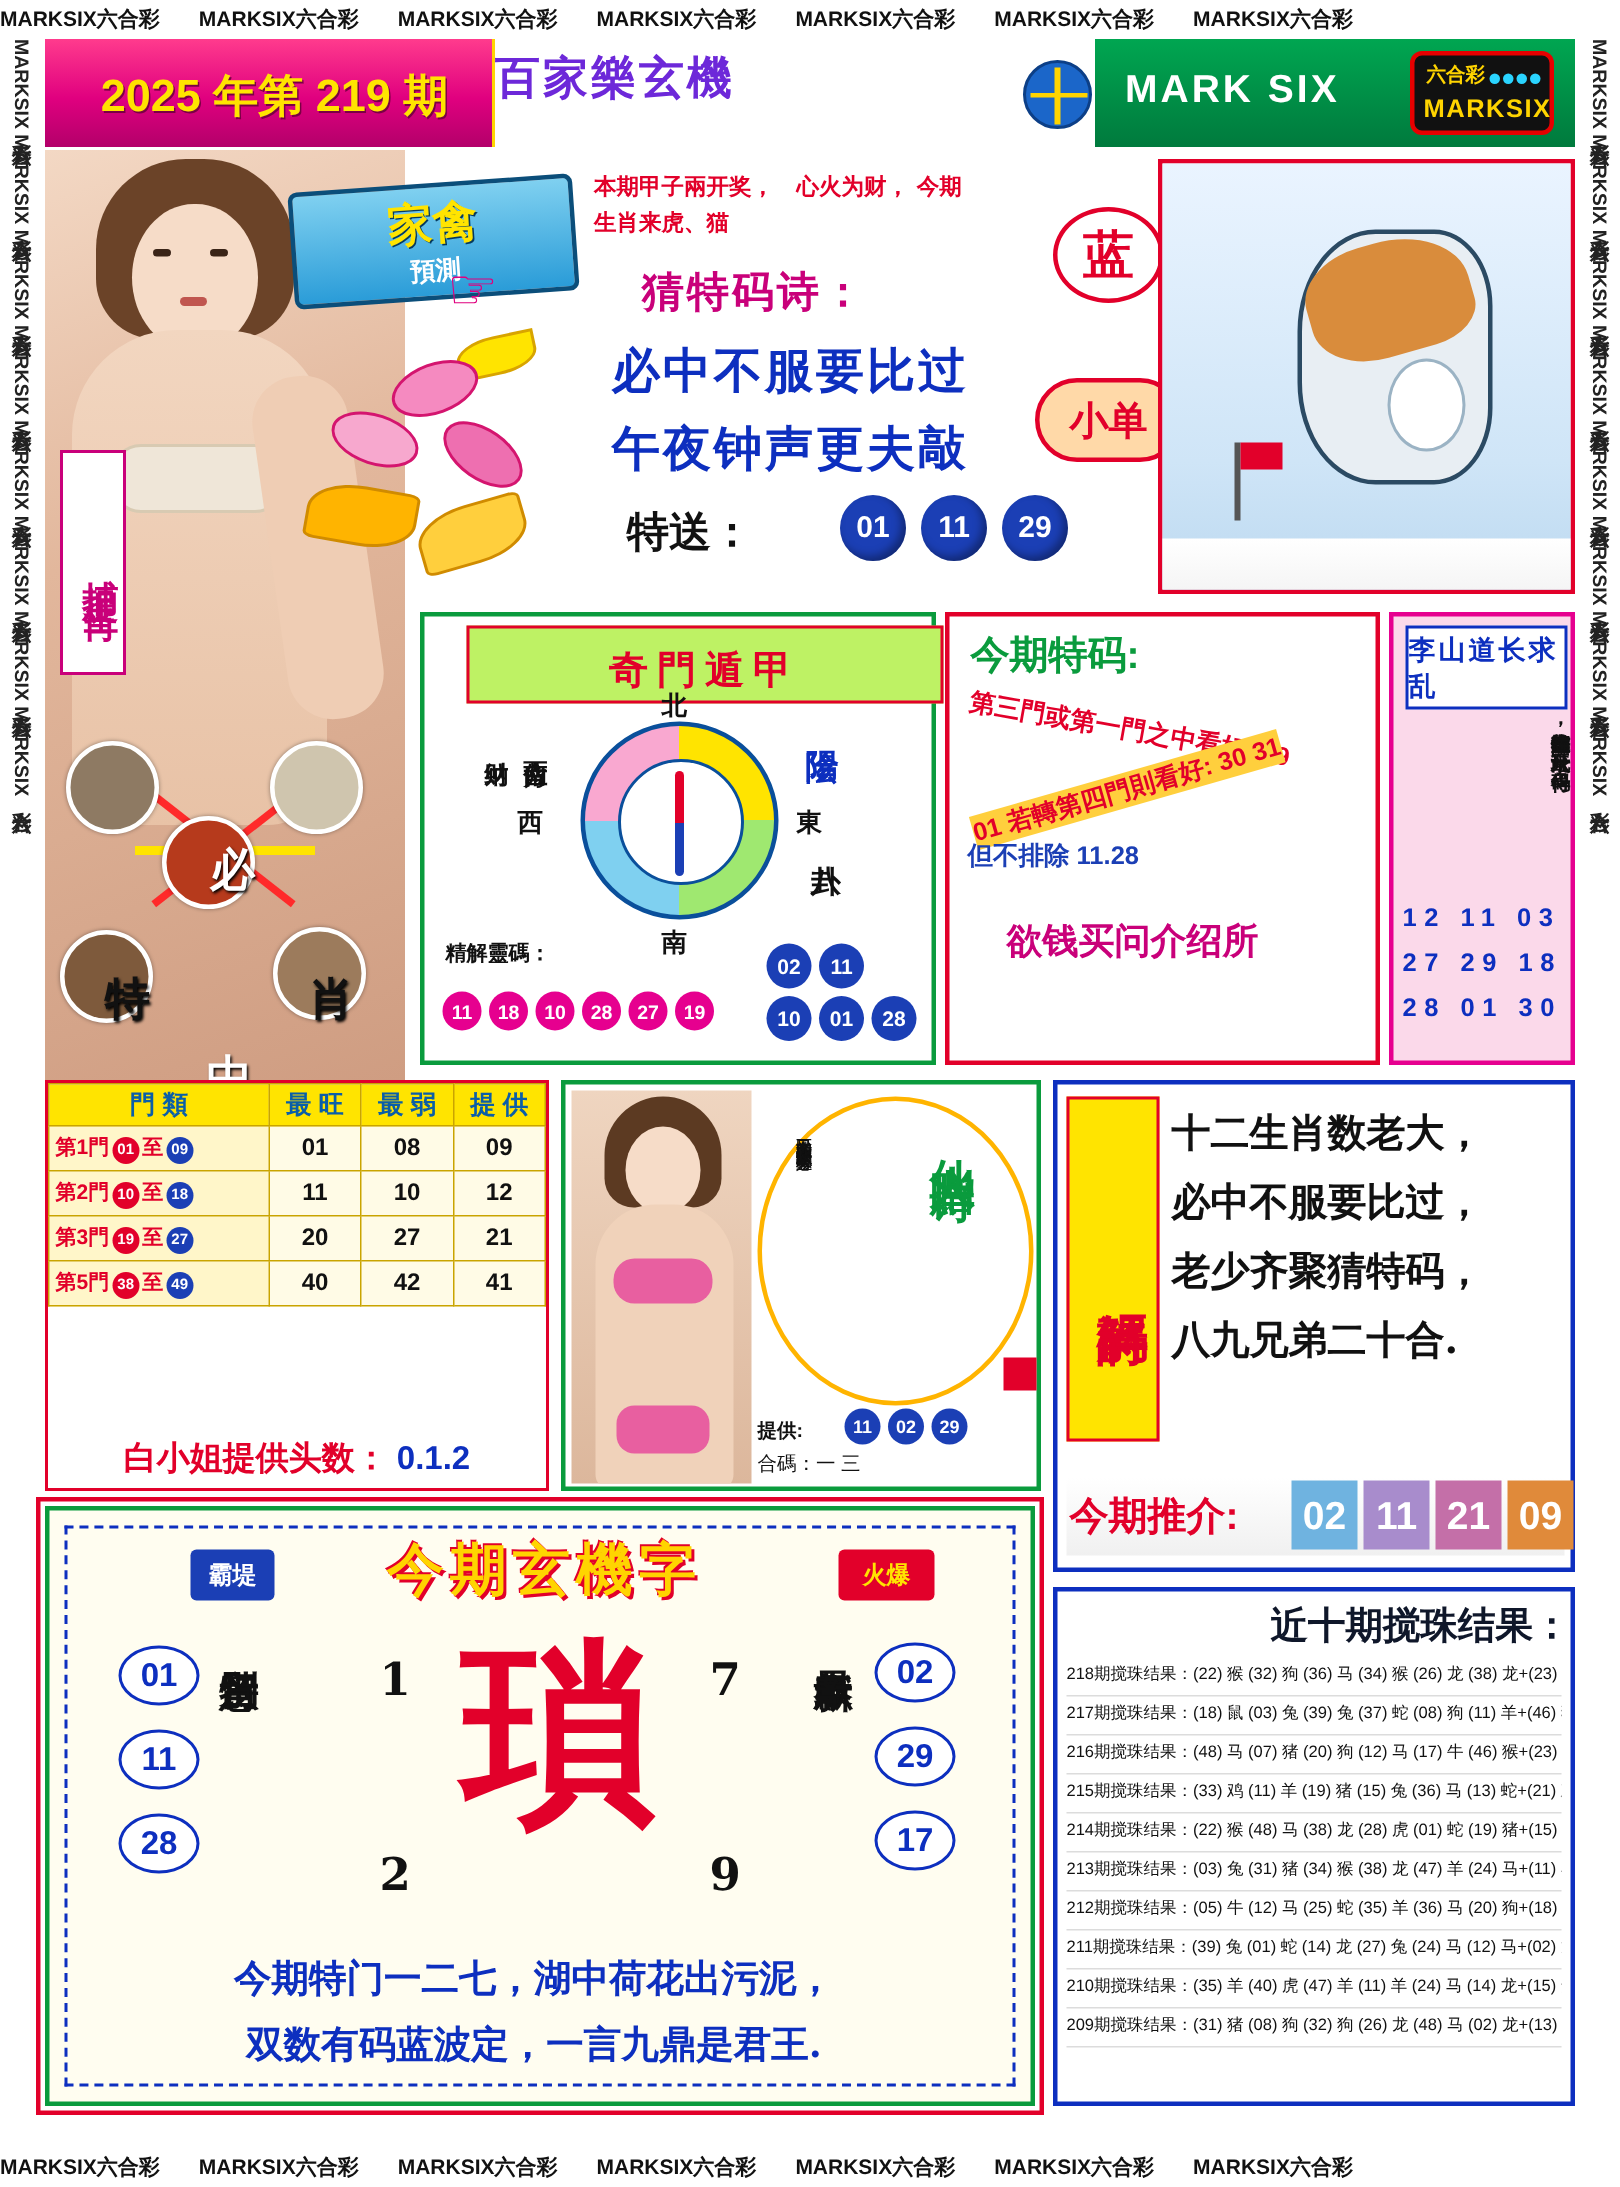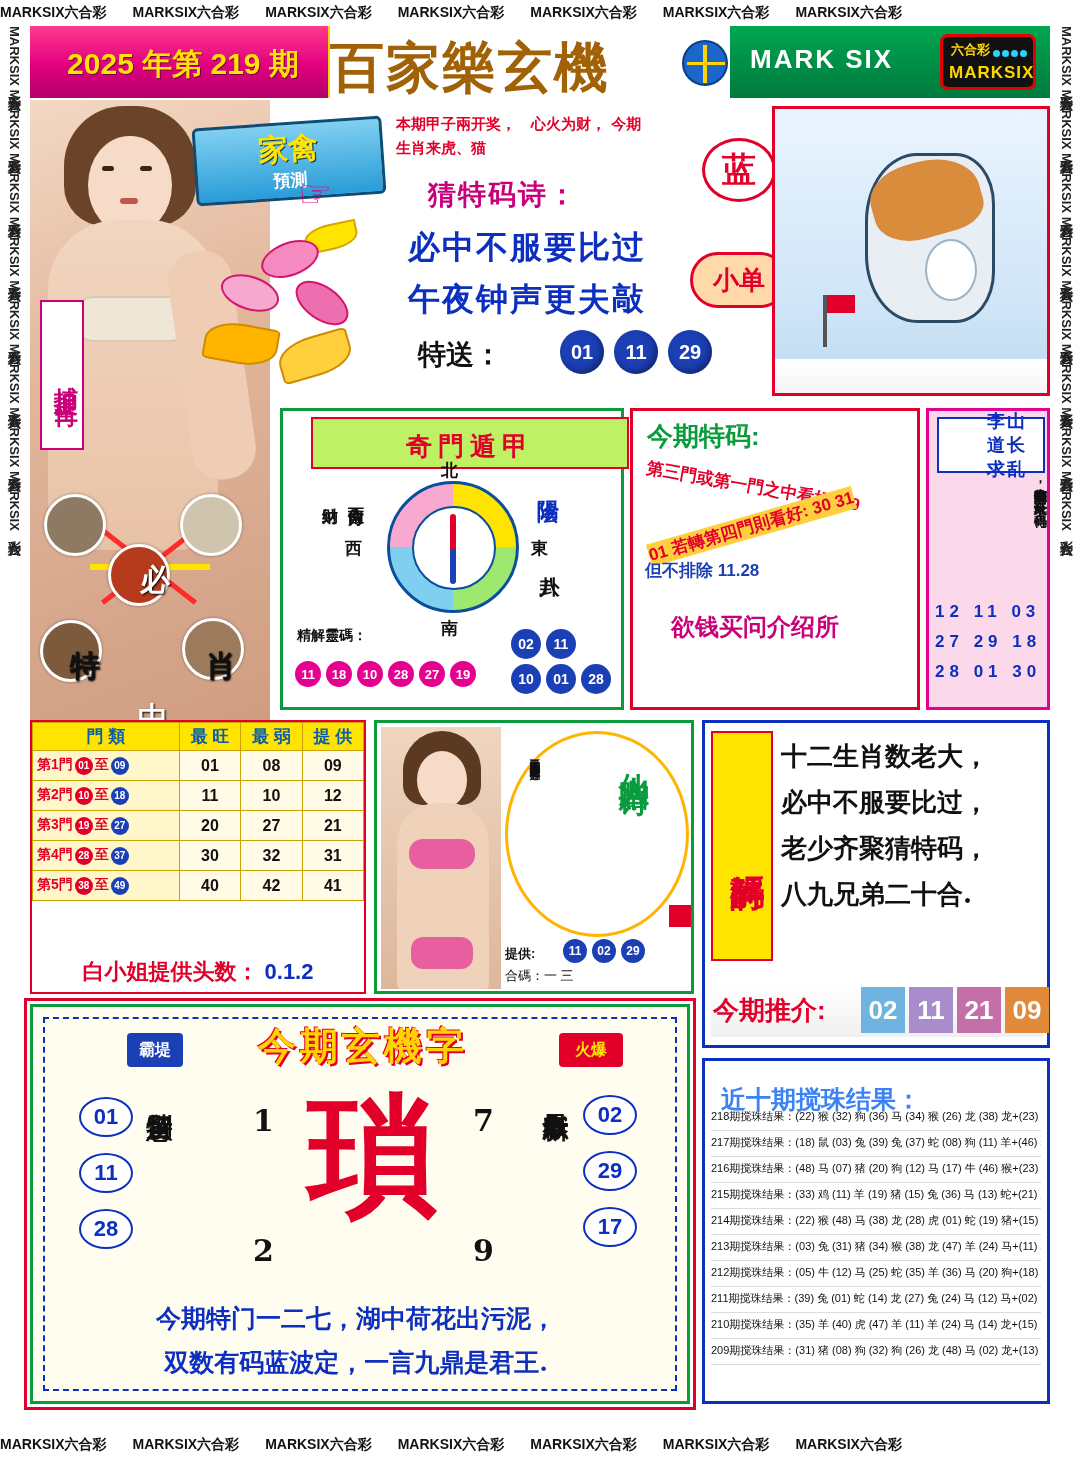--- a/index.html
+++ b/index.html
@@ -57,21 +57,21 @@
     color:#ffe400; font-size:30px; font-weight:bold; text-align:center;
     text-shadow:1px 1px 0 #7a0044;
   }
   .hdr-mid {
     position:absolute; left:300px; top:0; width:400px; height:72px;
     background:#ffffff;
   }
   .hdr-title {
     position:absolute; left:0px; top:6px; width:350px;
     font-family:"DejaVu Serif", serif;
-    font-size:54px; font-weight:bold; color:#a16207;
+    font-size:30px; font-weight:bold; color:#6d28d9;
     letter-spacing:2px;
   }
   .hdr-globe {
     position:absolute; left:352px; top:14px; width:46px; height:46px;
     border-radius:50%; background:#1b66c9;
     border:2px solid #0c3f87;
   }
   .hdr-globe:before {
     content:""; position:absolute; left:3px; top:20px; width:38px; height:3px;
     background:#ffd400;
@@ -366,21 +366,21 @@
 
   
   .lishan {
     position:absolute; left:896px; top:382px; width:124px; height:302px;
     background:#fbd9ea; border:3px solid #e6008f;
   }
   .lishan .ttl {
     position:absolute; left:8px; top:6px; width:108px; height:56px;
     background:#fff; border:2px solid #0d2fbf;
     color:#0d2fbf; font-size:18px; font-weight:bold;
-    display:flex; align-items:center; justify-content:center; letter-spacing:2px;padding-left:48px;
+    display:flex; align-items:center; justify-content:center; letter-spacing:2px;
   }
   .lishan .poem {
     position:absolute; left:4px; top:68px; width:116px; height:110px;
     writing-mode:vertical-rl; font-size:13px; line-height:18px;
     color:#111; font-weight:bold;
   }
   .lishan .nums {
     position:absolute; left:6px; top:186px; width:112px;
     color:#0d2fbf; font-size:17px; font-weight:bold; line-height:30px;
   }
@@ -566,22 +566,22 @@
     color:#0d2fbf; font-size:25px; line-height:44px; font-weight:bold;
     font-family:"DejaVu Serif", serif;
   }
 
   
   .recent {
     position:absolute; left:672px; top:1032px; width:348px; height:346px;
     background:#fff; border:3px solid #0d2fbf;
   }
   .recent h3 {
-    margin:16px; position:absolute; left:0; top:6px; width:100%;
-    text-align:left; color:#3b82f6; font-size:25px; font-weight:bold;
+    margin:0; position:absolute; left:0; top:6px; width:100%;
+    text-align:right; color:#0f172a; font-size:25px; font-weight:bold;
   }
   .recent .rows {
     position:absolute; left:6px; top:44px; right:6px;
   }
   .recent .row {
     font-size:11px; color:#111; line-height:15px; height:26px;
     border-bottom:1px solid #dcdcdc; padding-top:4px;
     white-space:nowrap; overflow:hidden;
   }
 </style>
@@ -792,26 +792,20 @@
           <td>10</td>
           <td>12</td>
         </tr>
         <tr>
           <td class="lbl"><span>第3門</span><span class="pill">19</span>至<span class="pill b">27</span></td>
           <td>20</td>
           <td>27</td>
           <td>21</td>
         </tr>
         <tr>
-          <td class="lbl"><span>第4門</span><span class="pill">28</span>至<span class="pill b">37</span></td>
-          <td>30</td>
-          <td>32</td>
-          <td>31</td>
-        </tr>
-        <tr>
           <td class="lbl"><span>第5門</span><span class="pill">38</span>至<span class="pill b">49</span></td>
           <td>40</td>
           <td>42</td>
           <td>41</td>
         </tr>
       </tbody>
         </table>
       <div class="foot">
         <span>白小姐提供头数：</span>
         <b>0.1.2</b>

